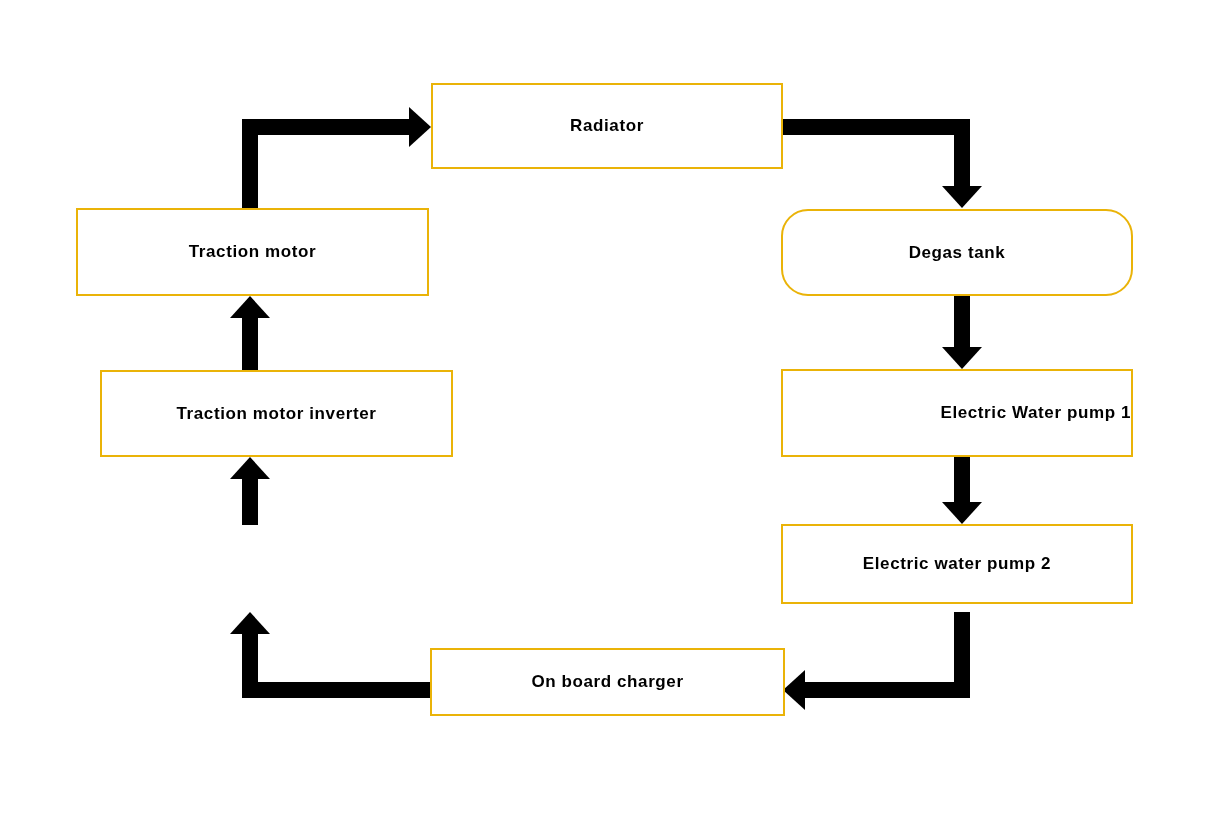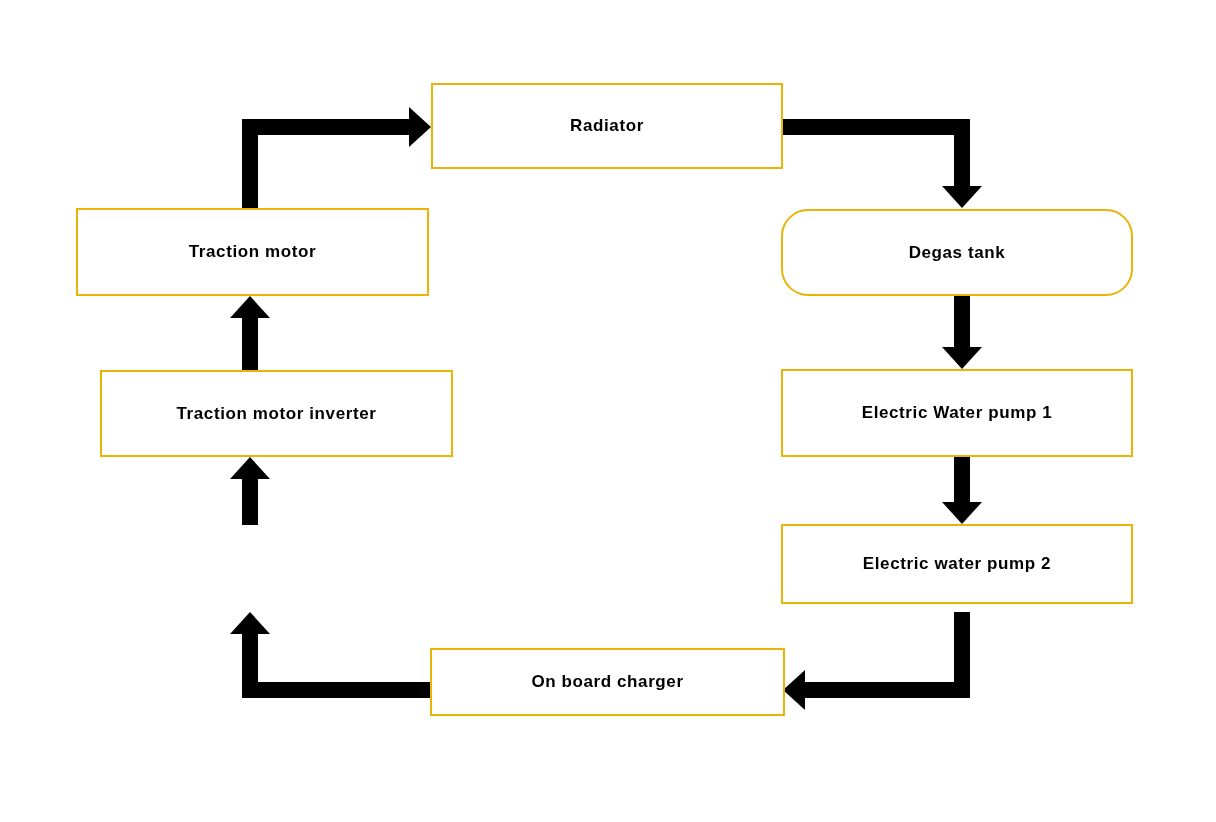--- a/index.html
+++ b/index.html
@@ -46,21 +46,21 @@
     font-family: "Liberation Sans", sans-serif;
     font-size: 17px;
     font-weight: bold;
     letter-spacing: 0.6px;
   }
   #node-radiator            { left: 431px; top:  83px; width: 352px; height: 86px; }
   #node-traction-motor      { left:  76px; top: 208px; width: 353px; height: 88px; }
   #node-traction-motor-inverter { left: 76px; top: 370px; width: 353px; height: 87px; margin-left: 24px; }
   #node-dc-dc-jb            { left:  76px; top: 525px; width: 353px; height: 87px; }
   #node-degas-tank          { left: 781px; top: 209px; width: 352px; height: 87px; border-radius: 27px; }
-  #node-electric-water-pump-1 { left: 781px; top: 369px; width: 352px; height: 88px; }
+  #node-electric-water-pump-1 { left: 781px; top: 369px; width: 352px; height: 88px; justify-content: flex-end; }
   #node-electric-water-pump-2 { left: 781px; top: 524px; width: 352px; height: 80px; }
   #node-on-board-charger    { left: 430px; top: 648px; width: 355px; height: 68px; text-align: right; }
 </style>
 </head>
 <body>
 
 <div class="canvas">
 
   <svg class="arrow-layer" viewBox="0 0 1216 822" xmlns="http://www.w3.org/2000/svg">
 

